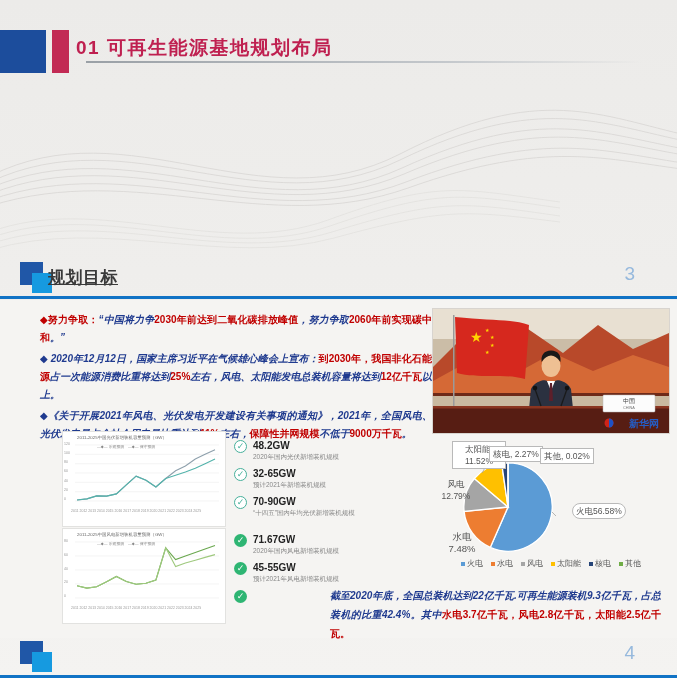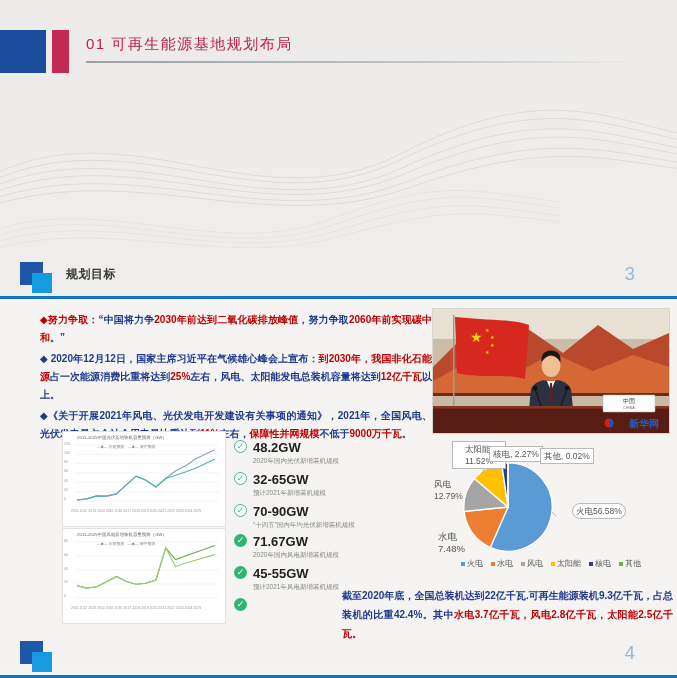--- a/index.html
+++ b/index.html
@@ -2,72 +2,72 @@
 <html><head>
 <meta charset="utf-8">
 <style>
   html,body{margin:0;padding:0;}
   .slide{position:relative;width:677px;height:678px;overflow:hidden;
     background:linear-gradient(180deg,#ecebe9 0%,#efeeec 40%,#f4f3f1 100%);
     font-family:"Liberation Sans","DejaVu Sans",sans-serif;}
   
   .top-sq-blue{position:absolute;left:0;top:30px;width:46px;height:43px;background:#1c4d9c;}
   .top-sq-red{position:absolute;left:52px;top:30px;width:17px;height:43px;background:#c22a54;}
-  .top-title{position:absolute;left:86px;top:35px;font-size:15px;color:#bf2050;font-weight:400;letter-spacing:1.5px;}
+  .top-title{position:absolute;left:76px;top:35px;font-size:19px;color:#bf2050;font-weight:700;letter-spacing:1.5px;}
   .top-rule{position:absolute;left:86px;top:61px;width:556px;height:2px;
     background:linear-gradient(90deg,#9aa0a6,#c4c8cc 65%,rgba(200,200,200,0));}
   
   .waves{position:absolute;left:0;top:76px;width:677px;height:178px;}
   
   .sec{position:absolute;left:0;width:677px;height:42px;}
   .sec .sq-d{position:absolute;left:20px;top:3px;width:23px;height:23px;background:#2057a7;}
   .sec .sq-l{position:absolute;left:32px;top:14px;width:20px;height:20px;background:#169ae0;}
-  .sec .sec-title{position:absolute;left:66px;top:7px;font-size:12px;font-weight:bold;color:#3a3a3a;letter-spacing:.5px;}
+  .sec .sec-title{position:absolute;left:48px;top:7px;font-size:17px;font-weight:bold;color:#3a3a3a;letter-spacing:.5px;text-decoration:underline;}
   .sec .sec-page{position:absolute;right:42px;top:4px;font-size:19px;color:#96b9dd;}
   .sec .sec-line{position:absolute;left:0;top:37px;width:677px;height:3px;background:#1173c5;}
   .content-bg{position:absolute;left:0;top:300px;width:677px;height:338px;background:#f5f4f2;}
   
   .bullets{position:absolute;left:40px;top:311px;width:392px;}
   .bullet{font-size:10px;font-weight:bold;line-height:18px;text-align:justify;margin-bottom:3px;}
   .seg-red{color:#c00000;}
-  .seg-blue{color:#1f3a8f;}
+  .seg-blue{color:#1f3a8f;font-style:italic;}
   
   .chart-card{position:absolute;left:62px;width:340px;}
   #chart-card-1{top:431px;height:94px;}
   #chart-card-2{top:528px;height:96px;}
   .plot{position:absolute;left:0;top:0;width:162px;height:94px;background:#fff;border:1px solid #e2e2e0;}
   .plot-title{white-space:nowrap;font-size:8px;color:#666;transform:scale(.55);transform-origin:0 0;margin:3px 0 0 14px;}
   .plot-svg{position:absolute;left:8px;top:9px;}
   .ylab{position:absolute;left:1px;top:8px;height:62px;display:flex;flex-direction:column;justify-content:space-between;}
   .ylab span{font-size:7px;color:#999;transform:scale(.5);transform-origin:left center;display:block;line-height:7px;}
   .xlab-wrap{position:absolute;left:8px;top:76px;width:150px;overflow:hidden;}
   .xlab{white-space:nowrap;font-size:7px;color:#999;transform:scale(.5,.6);transform-origin:0 0;}
   .plot-legend{position:absolute;left:34px;top:12px;white-space:nowrap;font-size:7px;color:#888;transform:scale(.55);transform-origin:0 0;}
   .callouts{position:absolute;left:172px;width:165px;}
   #chart-card-1 .callouts{top:9px;}
   #chart-card-2 .callouts{top:6px;}
   .chk-item{display:flex;gap:6px;margin-bottom:7px;align-items:flex-start;}
   .chk{width:13px;height:13px;border-radius:50%;font-size:9px;line-height:13px;text-align:center;flex:none;box-sizing:border-box;}
   .chk-ring{border:1.5px solid #46b09b;color:#46b09b;background:#fff;line-height:10px;}
   .chk-solid{background:#2eb573;color:#fff;}
-  .chk-val{font-size:13px;font-weight:bold;color:#222;}
+  .chk-val{font-size:10px;font-weight:bold;color:#222;}
   .chk-lab{font-size:6.5px;color:#888;line-height:8px;margin-top:2px;max-width:110px;}
   
   .photo{position:absolute;left:432px;top:308px;width:236px;height:124px;border:1px solid #d8d4cf;box-sizing:content-box;}
   
   .pie-svg{position:absolute;left:460px;top:459px;width:96px;height:96px;}
   .pie-connectors{position:absolute;left:430px;top:440px;width:247px;height:125px;pointer-events:none;}
   .pie-box{position:absolute;background:#fff;border:1px solid #b9b9b9;font-size:8.5px;color:#555;
     padding:1px 3px;line-height:12px;}
-  .pie-txt{position:absolute;font-size:8.5px;color:#555;line-height:12px;}
+  .pie-txt{position:absolute;font-size:8.5px;color:#555;line-height:12px;text-align:center;}
   .pl-row{position:absolute;left:428px;top:558px;width:246px;display:flex;justify-content:center;gap:8px;}
   .pl-item{display:flex;align-items:center;gap:2px;font-size:8px;color:#595959;white-space:nowrap;}
   .pl-dot{width:4px;height:4px;display:inline-block;}
   
-  .stats{position:absolute;left:342px;top:586px;width:331px;font-size:10px;font-weight:bold;
+  .stats{position:absolute;left:330px;top:586px;width:331px;font-size:10px;font-weight:bold;
     line-height:19px;text-align:justify;}
 </style>
 </head>
 <body>
 
 <div class="slide">
 
   <div class="top-sq-blue"></div>
   <div class="top-sq-red"></div>
   <div class="top-title">01 可再生能源基地规划布局</div>

